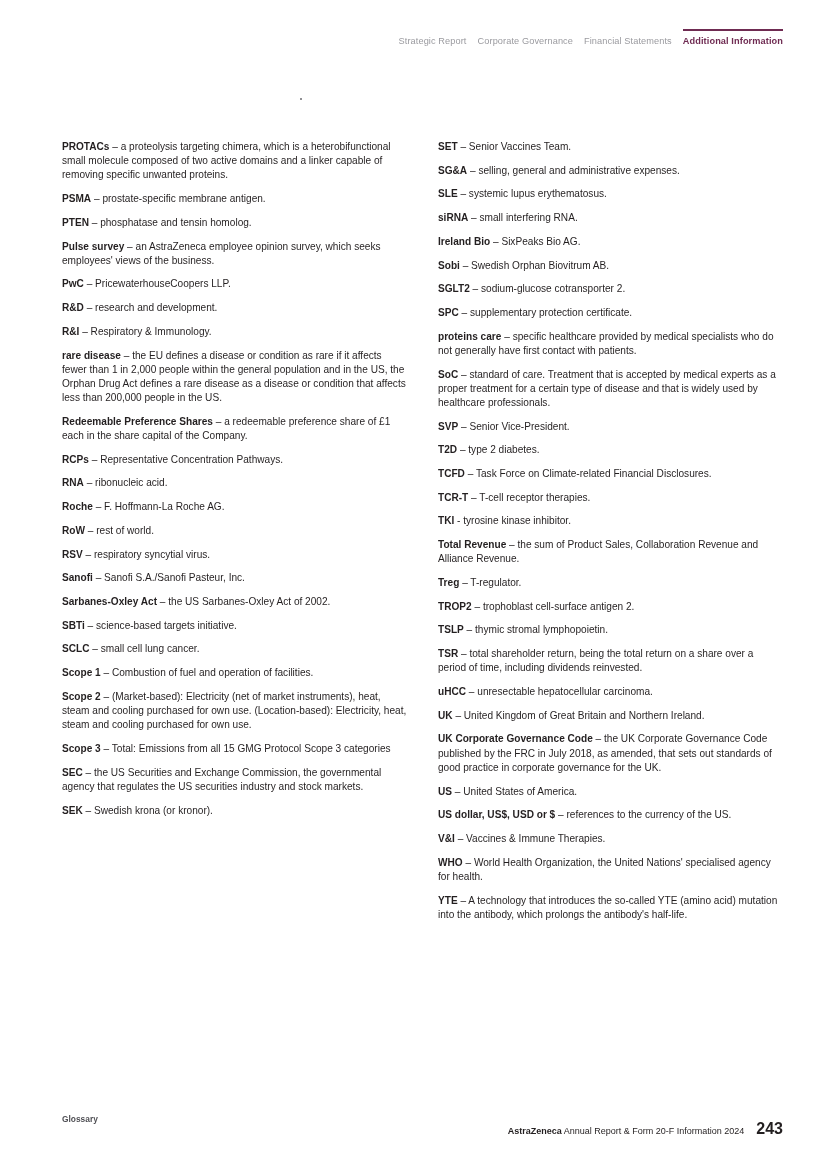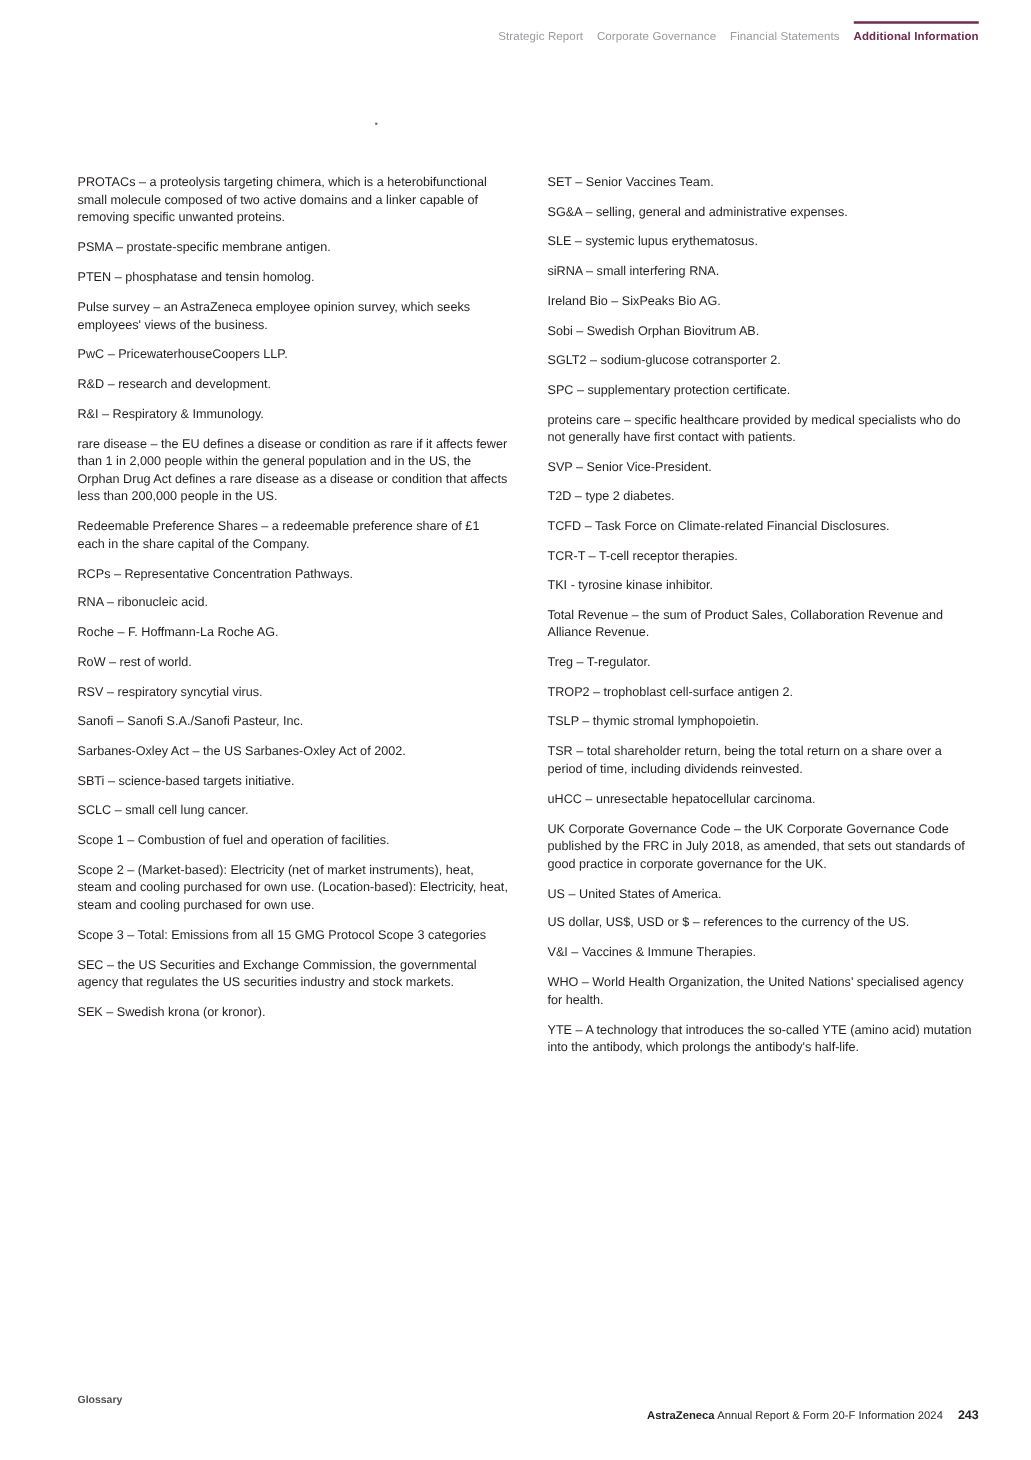--- a/index.html
+++ b/index.html
@@ -17,21 +17,21 @@
   }
   .page {
     position: relative;
     width: 825px;
     height: 1168px;
   }
 
   
   .topnav {
     position: absolute;
-    top: 24px;
+    top: 36px;
     right: 42px;
     display: flex;
     align-items: flex-start;
     gap: 11px;
     font-size: 9.2px;
     letter-spacing: 0.1px;
   }
   .topnav .nav-item {
     color: #9a9a9f;
     padding-bottom: 4px;
@@ -69,21 +69,21 @@
     width: 352px;
   }
   .entry {
     font-size: 10.1px;
     line-height: 14.2px;
     margin-bottom: 9.5px;
     color: #231f20;
     text-align: left;
   }
   .entry .term {
-    font-weight: normal;
+    font-weight: bold;
   }
 
   
   .footer-left {
     position: absolute;
     left: 62px;
     bottom: 44px;
     font-size: 8.4px;
     color: #4f4f54;
     font-weight: bold;
@@ -97,21 +97,21 @@
     color: #231f20;
     display: flex;
     align-items: baseline;
     gap: 12px;
   }
   .footer-right .brand {
     font-weight: bold;
   }
   .footer-right .pagenum {
     font-weight: bold;
-    font-size: 10px;
+    font-size: 16px;
   }
 </style>
 </head>
 <body>
 
 <div class="page">
 
   <div class="topnav">
     <span class="nav-item">Strategic Report</span>
     <span class="nav-item">Corporate Governance</span>
@@ -150,31 +150,33 @@
     <div class="col" id="col-right">
         <div class="entry"><span class="term">SET</span><span class="def"> – Senior Vaccines Team.</span></div>
         <div class="entry"><span class="term">SG&amp;A</span><span class="def"> – selling, general and administrative expenses.</span></div>
         <div class="entry"><span class="term">SLE</span><span class="def"> – systemic lupus erythematosus.</span></div>
         <div class="entry"><span class="term">siRNA</span><span class="def"> – small interfering RNA.</span></div>
         <div class="entry"><span class="term">Ireland Bio</span><span class="def"> – SixPeaks Bio AG.</span></div>
         <div class="entry"><span class="term">Sobi</span><span class="def"> – Swedish Orphan Biovitrum AB.</span></div>
         <div class="entry"><span class="term">SGLT2</span><span class="def"> – sodium-glucose cotransporter 2.</span></div>
         <div class="entry"><span class="term">SPC</span><span class="def"> – supplementary protection certificate.</span></div>
         <div class="entry"><span class="term">proteins care</span><span class="def"> – specific healthcare provided by medical specialists who do not generally have first contact with patients.</span></div>
+        <div class="entry"><span class="term">SoC</span><span class="def"> – standard of care. Treatment that is accepted by medical experts as a proper treatment for a certain type of disease and that is widely used by healthcare professionals.</span></div>
         <div class="entry"><span class="term">SVP</span><span class="def"> – Senior Vice-President.</span></div>
         <div class="entry"><span class="term">T2D</span><span class="def"> – type 2 diabetes.</span></div>
         <div class="entry"><span class="term">TCFD</span><span class="def"> – Task Force on Climate-related Financial Disclosures.</span></div>
         <div class="entry"><span class="term">TCR-T</span><span class="def"> – T-cell receptor therapies.</span></div>
         <div class="entry"><span class="term">TKI</span><span class="def"> - tyrosine kinase inhibitor.</span></div>
         <div class="entry"><span class="term">Total Revenue</span><span class="def"> – the sum of Product Sales, Collaboration Revenue and Alliance Revenue.</span></div>
         <div class="entry"><span class="term">Treg</span><span class="def"> – T-regulator.</span></div>
         <div class="entry"><span class="term">TROP2</span><span class="def"> – trophoblast cell-surface antigen 2.</span></div>
         <div class="entry"><span class="term">TSLP</span><span class="def"> – thymic stromal lymphopoietin.</span></div>
         <div class="entry"><span class="term">TSR</span><span class="def"> – total shareholder return, being the total return on a share over a period of time, including dividends reinvested.</span></div>
         <div class="entry"><span class="term">uHCC</span><span class="def"> – unresectable hepatocellular carcinoma.</span></div>
+        <div class="entry"><span class="term">UK</span><span class="def"> – United Kingdom of Great Britain and Northern Ireland.</span></div>
         <div class="entry"><span class="term">UK Corporate Governance Code</span><span class="def"> – the UK Corporate Governance Code published by the FRC in July 2018, as amended, that sets out standards of good practice in corporate governance for the UK.</span></div>
         <div class="entry"><span class="term">US</span><span class="def"> – United States of America.</span></div>
         <div class="entry"><span class="term">US dollar, US$, USD or $</span><span class="def"> – references to the currency of the US.</span></div>
         <div class="entry"><span class="term">V&amp;I</span><span class="def"> – Vaccines &amp; Immune Therapies.</span></div>
         <div class="entry"><span class="term">WHO</span><span class="def"> – World Health Organization, the United Nations' specialised agency for health.</span></div>
         <div class="entry"><span class="term">YTE</span><span class="def"> – A technology that introduces the so-called YTE (amino acid) mutation into the antibody, which prolongs the antibody's half-life.</span></div>
       </div>
   </div>
 
   <div class="footer-left">Glossary</div>

